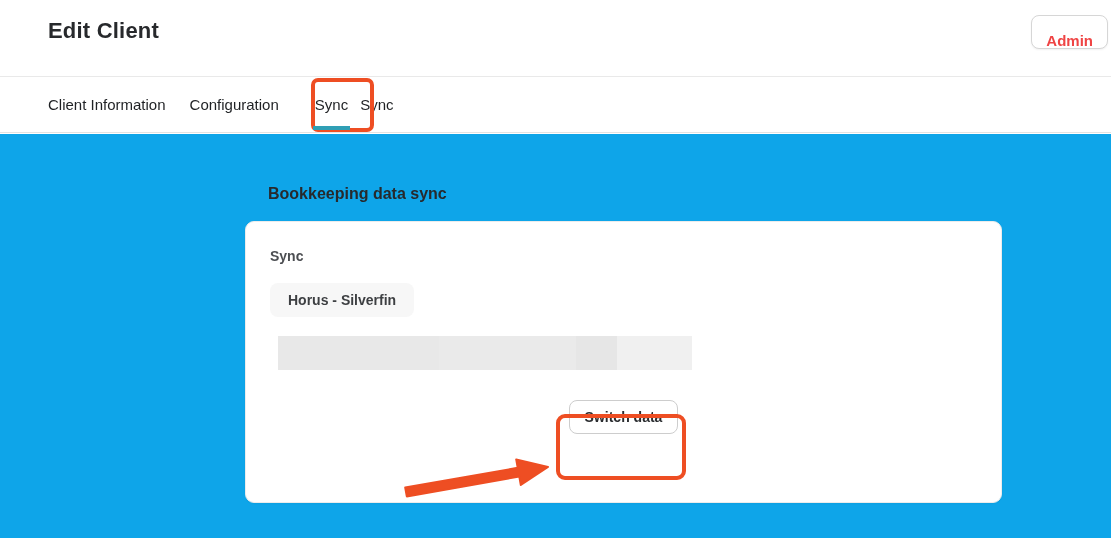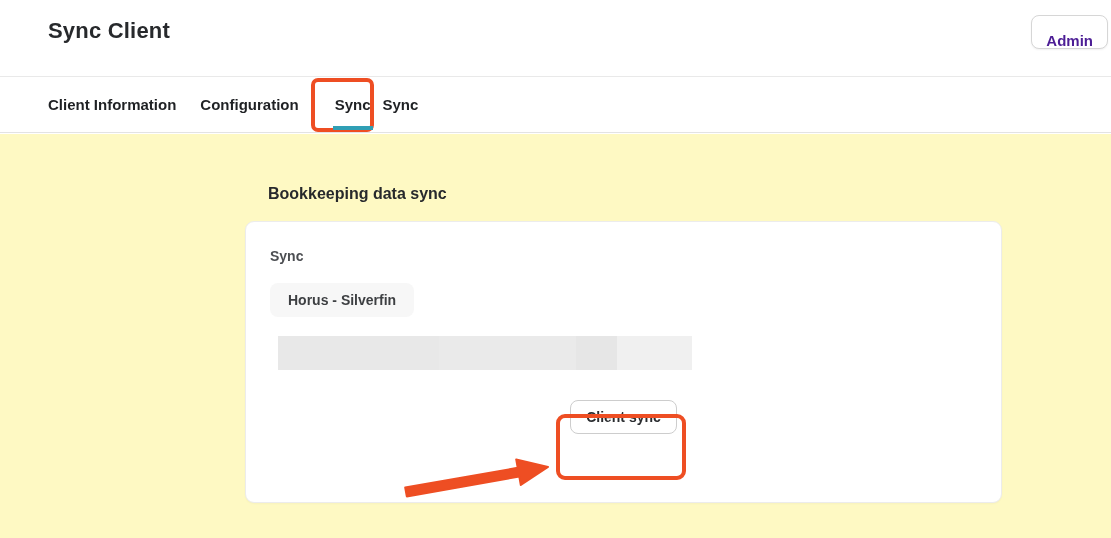--- a/index.html
+++ b/index.html
@@ -38,41 +38,41 @@
     top: 15px;
     height: 31px;
     padding: 16px 14px;
     background: #ffffff;
     border: 1px solid #d6d6d6;
     border-radius: 8px;
     box-shadow: 0 1px 2px rgba(0,0,0,0.06);
     font-family: inherit;
     font-size: 15px;
     font-weight: 700;
-    color: #4c1d95;
+    color: #ef4444;
     cursor: pointer;
   }
 
   
   .tabbar {
     position: relative;
     height: 56px;
     background: #ffffff;
     border-bottom: 1px solid #e3e3e3;
     display: flex;
     align-items: stretch;
     padding-left: 48px;
   }
   .tab {
     position: relative;
     display: flex;
     align-items: center;
     margin-right: 24px;
     font-size: 15px;
-    font-weight: 700;
+    font-weight: 400;
     color: #1f2124;
     cursor: pointer;
     white-space: nowrap;
   }
   .tab.tab-sync { margin-left: 8px; margin-right: 8px; padding: 0 4px; }
   .tab .underline {
     position: absolute;
     left: 2px;
     right: 2px;
     bottom: 2px;
@@ -81,21 +81,21 @@
     z-index: 6;
   }
 
   
   .content {
     position: absolute;
     top: 134px;
     left: 0;
     right: 0;
     bottom: 0;
-    background: #fef9c3;
+    background: #0ea5e9;
   }
   .section-title {
     position: absolute;
     left: 268px;
     top: 51px;
     font-size: 16px;
     font-weight: 700;
     color: #27292c;
   }
   .card {
@@ -188,21 +188,21 @@
     pointer-events: none;
     z-index: 5;
   }
 </style>
 </head>
 <body>
 
 <div class="page">
 
   <div class="header">
-    <div class="page-title">Sync Client</div>
+    <div class="page-title">Edit Client</div>
     <button class="admin-btn">Admin</button>
   </div>
 
   <nav class="tabbar">
     <div class="tab">Client Information</div>
     <div class="tab">Configuration</div>
     <div class="tab tab-sync">
       <span>Sync</span>
       <span class="underline"></span>
     </div>
@@ -210,21 +210,21 @@
   </nav>
 
   <div class="content">
     <div class="section-title">Bookkeeping data sync</div>
 
     <div class="card">
       <div class="field-label">Sync</div>
       <div class="chip">Horus - Silverfin</div>
       <div class="redacted-bar"></div>
       <div class="button-row">
-        <button class="switch-sync-btn">Client sync</button>
+        <button class="switch-sync-btn">Switch data</button>
       </div>
     </div>
   </div>
 
   <div class="anno-box anno-tab"></div>
   <div class="anno-box anno-button"></div>
   <svg class="anno-arrow" viewBox="0 0 160 48" xmlns="http://www.w3.org/2000/svg">
     <polygon points="7.2,29.6 119.7,9.8 118.2,1.4 150,9 122.8,27.0 121.3,18.6 8.8,38.4" fill="#ee4e23" stroke="#ee4e23" stroke-width="2" stroke-linejoin="round"></polygon>
   </svg>
 

